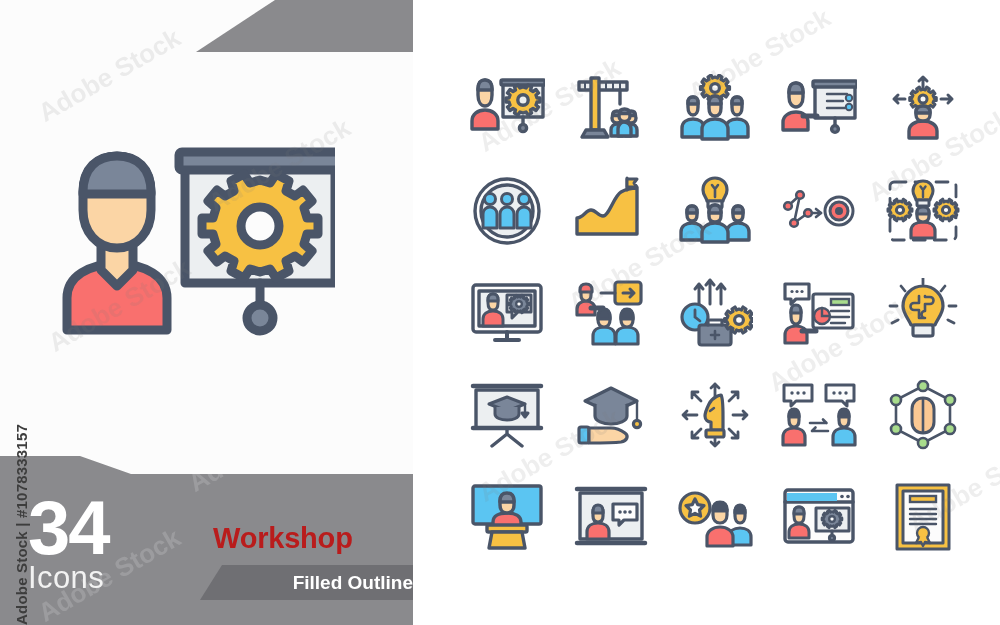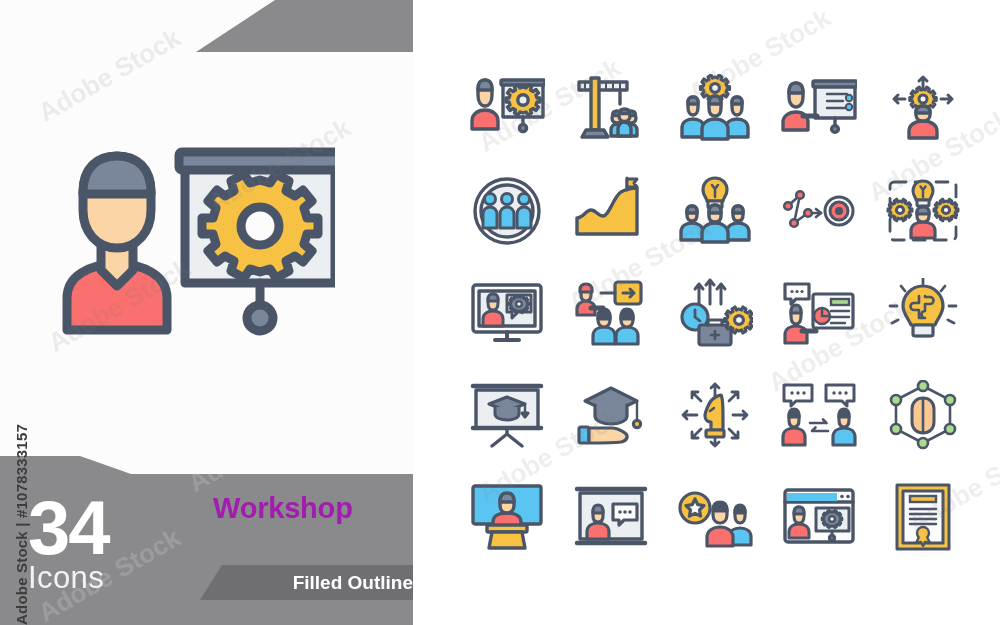--- a/index.html
+++ b/index.html
@@ -49,22 +49,22 @@
   #count-number {
     font-size: 76px; font-weight: 800; color: #ffffff;
     line-height: .86; letter-spacing: -2px; display: block;
   }
   #count-word {
     font-size: 31px; font-weight: 300; color: #f2f2f2;
     line-height: 1; display: block; margin-top: 2px; letter-spacing: .4px;
   }
 
   #set-title {
-    position: absolute; left: 213px; top: 492px;
-    font-size: 29px; font-weight: 800; color: #a21caf; letter-spacing: -.2px;
+    position: absolute; left: 213px; top: 522px;
+    font-size: 29px; font-weight: 800; color: #b91c1c; letter-spacing: -.2px;
   }
 
   #style-badge {
     position: absolute; left: 200px; top: 565px; width: 213px; height: 35px;
     background: #6f6f73;
     clip-path: polygon(22px 0, 213px 0, 213px 35px, 0 35px);
     display: flex; align-items: center; justify-content: flex-end;
   }
   #style-badge span { font-size: 19px; font-weight: 800; color: #ffffff; }
 

